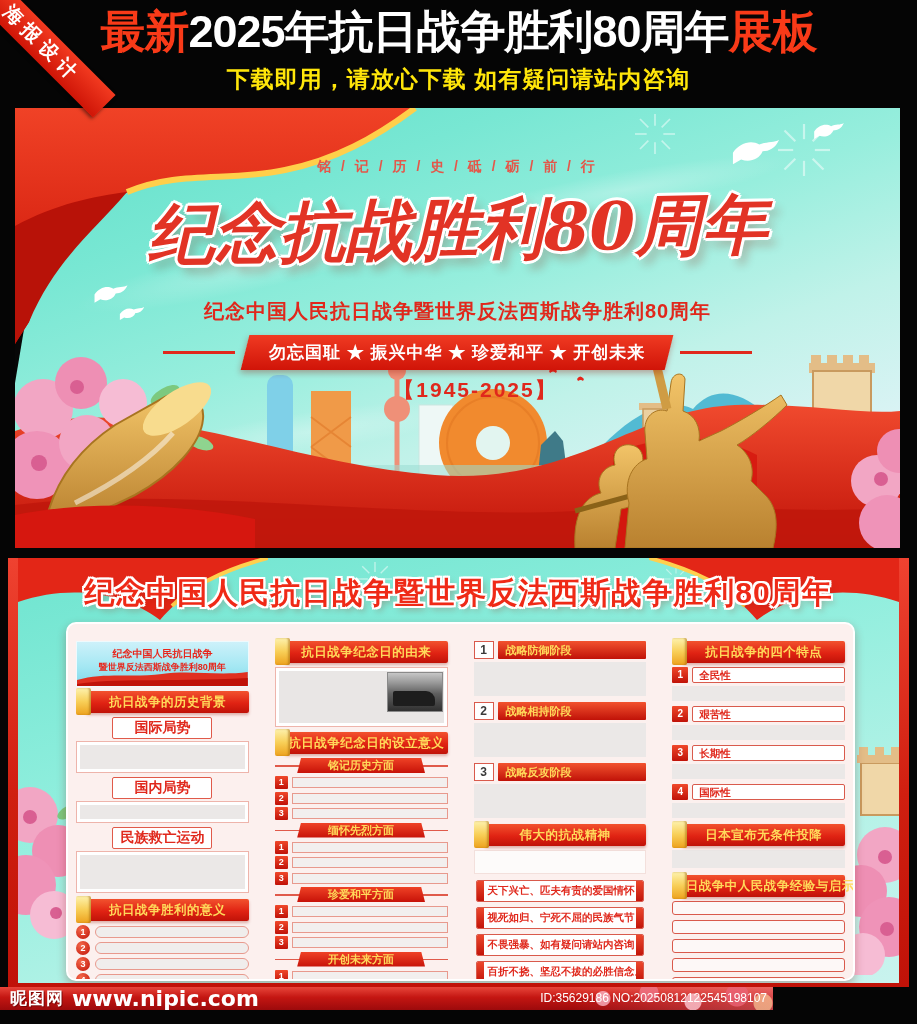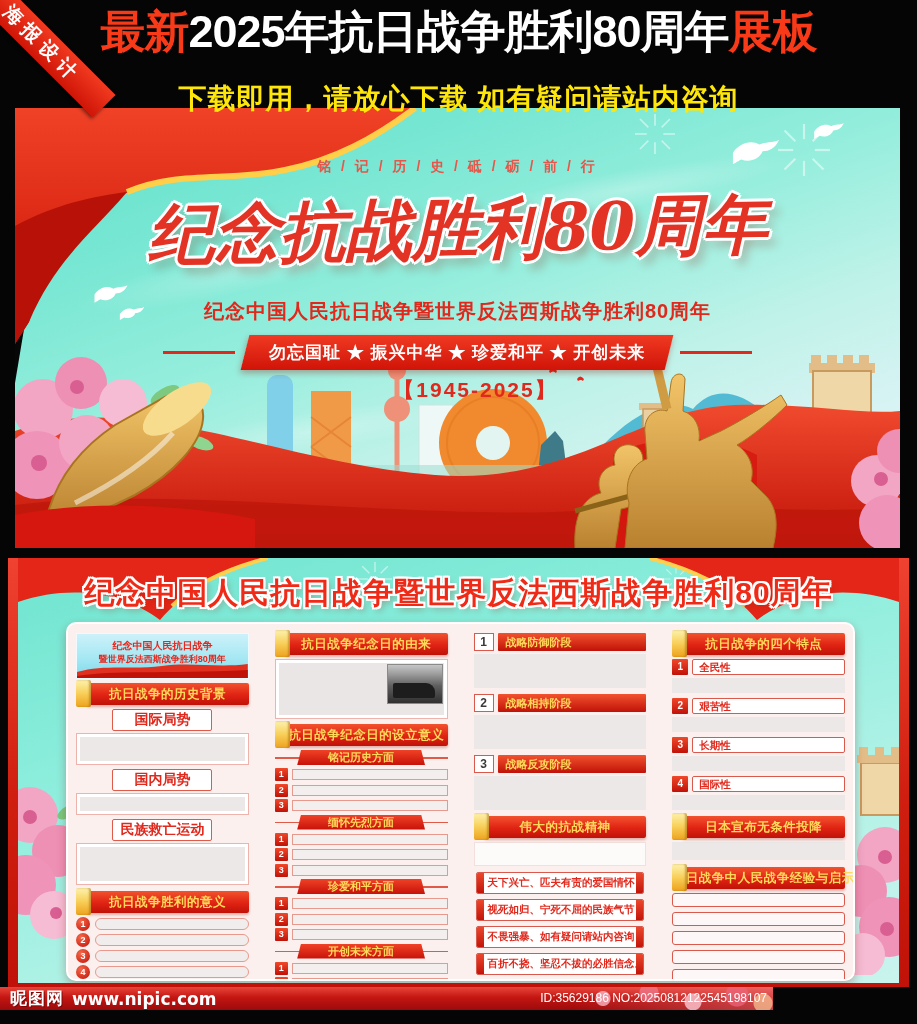--- a/index.html
+++ b/index.html
@@ -18,22 +18,22 @@
     color:#fff; font-size:19px; font-weight:bold; letter-spacing:6px; z-index:7;
     box-shadow:0 2px 4px rgba(0,0,0,.5);
   }
   .top-title {
     position:absolute; top:6px; left:0; width:100%; text-align:center;
     font-size:45px; font-weight:bold; letter-spacing:-1px; line-height:1.15; white-space:nowrap;
   }
   .top-title .red { color:#f93a18; }
   .top-title .white { color:#ffffff; }
   .top-subtitle {
-    position:absolute; top:80px; left:0; width:100%; text-align:center;
-    color:#ffe60a; font-size:28px; font-weight:bold; letter-spacing:1px;
+    position:absolute; top:64px; left:0; width:100%; text-align:center;
+    color:#ffe60a; font-size:23px; font-weight:bold; letter-spacing:1px;
   }
 
   
   .poster {
     position:absolute; left:15px; top:108px; width:885px; height:440px; overflow:hidden;
     background:linear-gradient(160deg,#5fdfc8 0%,#78e7d3 24%,#97eedd 45%,#c0f2e9 64%,#d9f3f4 82%,#cfeef2 100%);
   }
   .streak { position:absolute; background:radial-gradient(ellipse at center, rgba(255,255,255,.55), rgba(255,255,255,0) 62%); opacity:.5; border-radius:50%; }
   .streak.s1 { left:30px; top:130px; width:430px; height:54px; transform:rotate(-13deg); }
   .streak.s2 { left:420px; top:60px; width:380px; height:44px; transform:rotate(-10deg); }
@@ -75,21 +75,21 @@
     position:absolute; top:15px; left:0; width:100%; text-align:center; z-index:4;
     font-size:30px; font-weight:bold; color:#ef2a17; letter-spacing:1px; white-space:nowrap;
     text-shadow:2px 0 0 #fff,-2px 0 0 #fff,0 2px 0 #fff,0 -2px 0 #fff,
                 2px 2px 0 #fff,-2px -2px 0 #fff,2px -2px 0 #fff,-2px 2px 0 #fff,
                 3px 4px 6px rgba(150,30,10,.35);
   }
   .content-panel {
     position:absolute; left:48px; top:64px; width:789px; height:359px; z-index:3;
     background:#fcf0ee; border:2px solid #fff; border-radius:10px;
     box-shadow:0 4px 10px rgba(120,20,10,.3);
-    display:grid; grid-template-columns:repeat(4,1fr); gap:26px; padding:9px 8px; overflow:hidden;
+    display:grid; grid-template-columns:repeat(4,1fr); gap:26px; padding:17px 8px; overflow:hidden;
   }
   .col { position:relative; min-width:0; }
 
   .sec-header {
     position:relative; height:22px; margin:0 0 4px 10px; border-radius:2px;
     background:linear-gradient(180deg,#f2522e 0%,#e02313 55%,#c01208 100%);
     display:flex; align-items:center; justify-content:center;
     color:#ffd95a; font-size:12.5px; font-weight:bold; letter-spacing:.5px; white-space:nowrap;
     box-shadow:0 2px 3px rgba(150,20,5,.3);
   }
@@ -173,21 +173,21 @@
 
   .board-deco { position:absolute; z-index:2; }
 
   
   .footer-bar {
     position:absolute; left:0; top:987px; width:773px; height:23px; z-index:10;
     background:linear-gradient(180deg,#e8453a 0%,#c41612 45%,#9c0a0c 100%);
     display:flex; align-items:center;
   }
   .site-logo { margin-left:10px; color:#fff; font-weight:bold; font-size:17px; letter-spacing:1px; text-shadow:1px 1px 0 #7a0606; z-index:2; }
-  .site-url { margin-left:8px; color:#fff; font-weight:bold; font-size:17px; font-family:"DejaVu Sans",sans-serif; z-index:2; }
+  .site-url { margin-left:8px; color:#fff; font-weight:bold; font-size:22px; font-family:"DejaVu Sans",sans-serif; z-index:2; }
   .footer-id { position:absolute; right:6px; top:4px; color:#fff; font-size:12px; z-index:3; white-space:nowrap; }
   .footer-flowers {
     position:absolute; right:0; top:0; width:200px; height:100%; z-index:1;
     background:
       radial-gradient(circle at 15% 50%, rgba(247,170,185,.85) 0 7px, transparent 8px),
       radial-gradient(circle at 38% 25%, rgba(240,120,140,.75) 0 9px, transparent 10px),
       radial-gradient(circle at 60% 65%, rgba(250,190,200,.85) 0 8px, transparent 9px),
       radial-gradient(circle at 82% 35%, rgba(235,100,120,.75) 0 11px, transparent 12px),
       radial-gradient(circle at 95% 70%, rgba(250,200,150,.7) 0 9px, transparent 10px),
       linear-gradient(90deg, rgba(244,150,160,0), rgba(244,150,160,.4));

